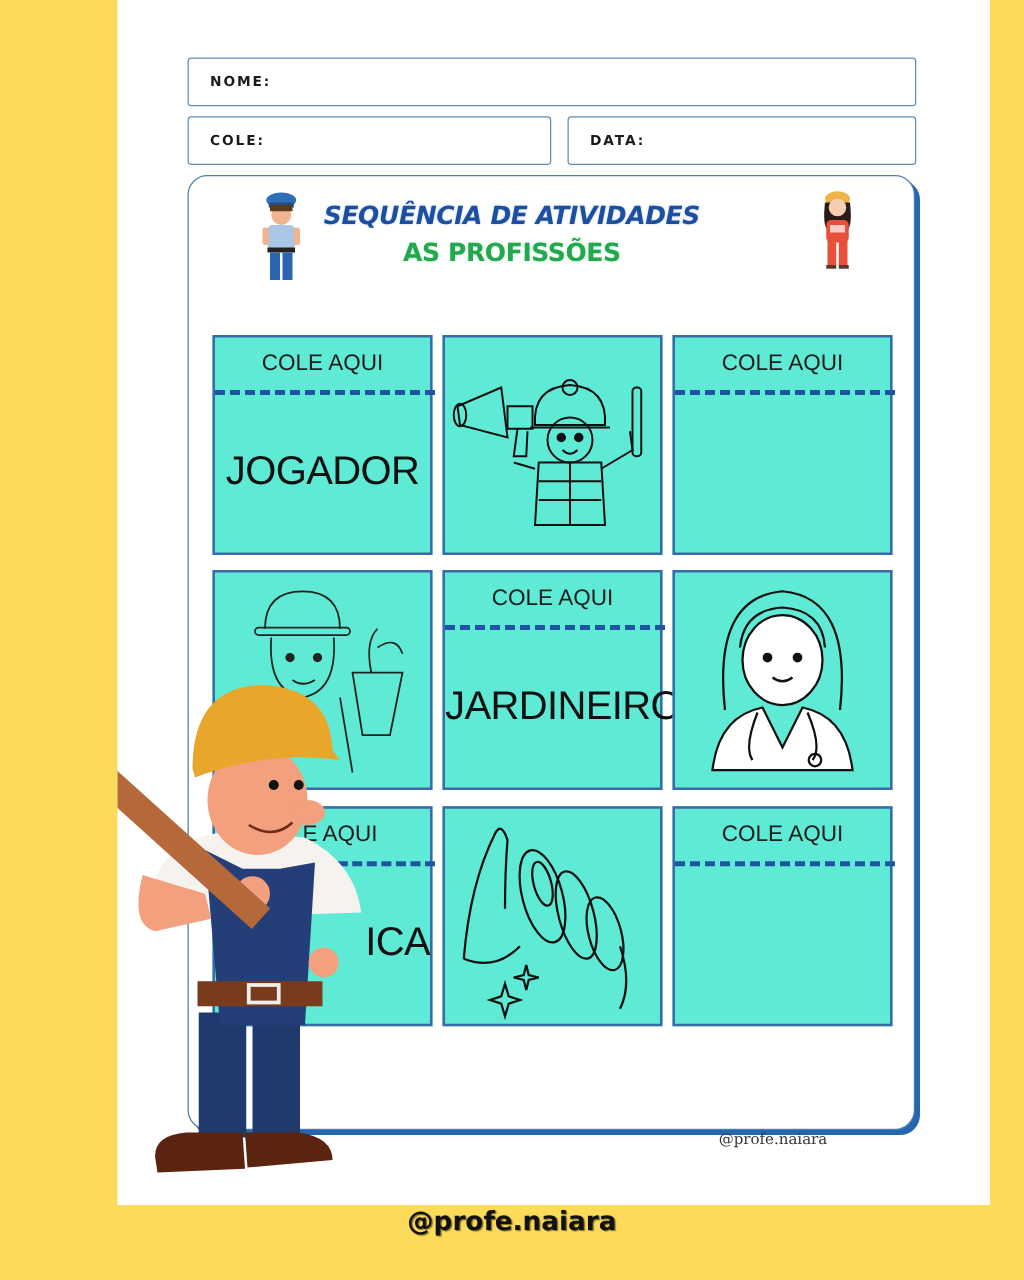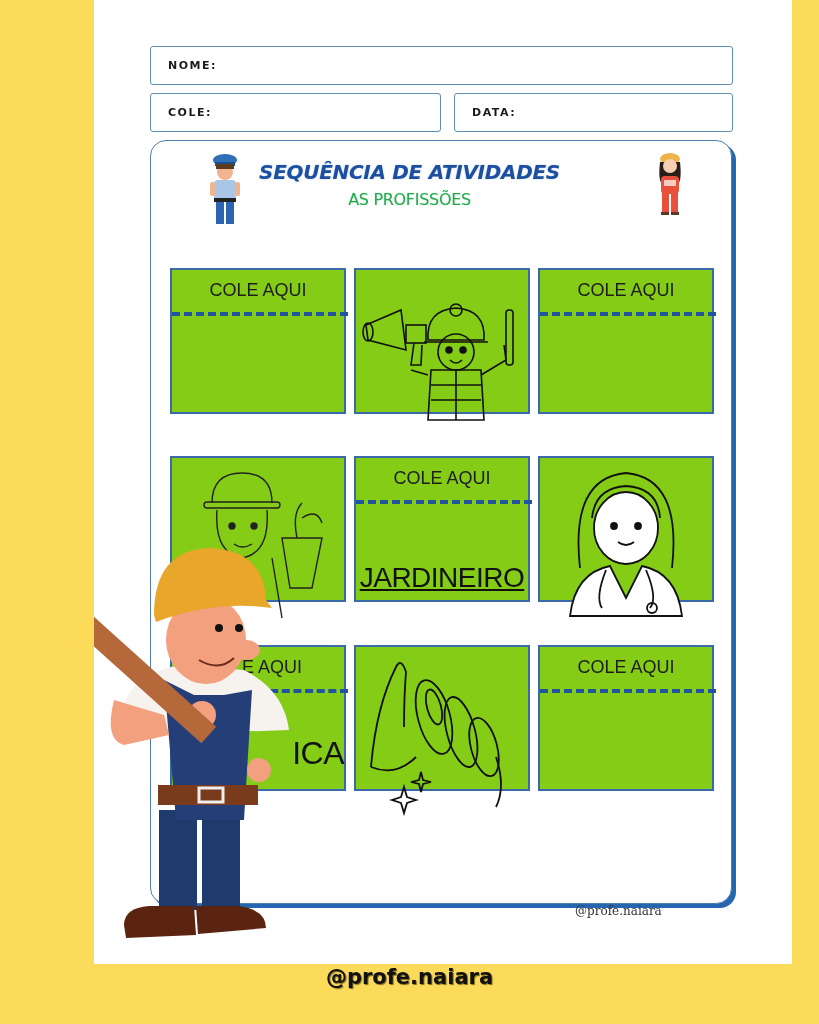--- a/index.html
+++ b/index.html
@@ -27,27 +27,27 @@
     }
     .title1 {
       position: absolute; left: 0; right: 0; top: 160px; text-align: center;
       font-family: "DejaVu Sans", sans-serif; font-weight: bold; font-size: 20px;
       color: #1d4fa0; letter-spacing: -0.3px;
       text-shadow: 0 0 2px #b6cbe8;
       font-style: italic;
     }
     .title2 {
       position: absolute; left: 0; right: 0; top: 190px; text-align: center;
-      font-family: "DejaVu Sans", sans-serif; font-weight: normal; font-size: 16px;
+      font-family: "DejaVu Sans", sans-serif; font-weight: bold; font-size: 20px;
       color: #22a94e; letter-spacing: -0.3px;
       text-shadow: 0 0 2px #bde7c9;
     }
     .cell {
-      position: absolute; width: 176px; height: 146px;
-      border: 2px solid #3a6aa8; background: #84cc16; padding-left: 16px;
+      position: absolute; width: 176px; height: 176px;
+      border: 2px solid #3a6aa8; background: #5eead4; padding-left: 16px;
     }
     .cell .cole {
       position: absolute; left: 0; right: 0; top: 10px; text-align: center;
       font-family: "Liberation Sans", sans-serif; font-size: 18px; color: #1e1e1e;
     }
     .cell .dash {
       position: absolute; left: 0; right: -4px; top: 42px; height: 0;
       border-top: 4px dashed #1f55a0;
     }
     .cell .word {
@@ -109,20 +109,21 @@
   <rect x="12" y="30" width="12" height="6" fill="#fff" opacity="0.7"></rect>
   <rect x="10" y="42" width="7" height="20" fill="#e8503b"></rect>
   <rect x="19" y="42" width="7" height="20" fill="#e8503b"></rect>
   <rect x="9" y="62" width="8" height="3" fill="#5a3a2a"></rect>
   <rect x="19" y="62" width="8" height="3" fill="#5a3a2a"></rect>
 </svg>
 
 <div class="cell" style="left:170px;top:268px;">
   <div class="cole">COLE AQUI</div>
   <div class="dash"></div>
+  <div class="word">JOGADOR</div>
 </div>
 <div class="cell" style="left:354px;top:268px;">
   <svg width="172" height="172" fill="none" stroke="#111" stroke-width="1.6">
     <path d="M10 55 L45 40 L50 80 L12 70 Z"></path>
     <ellipse cx="12" cy="62" rx="5" ry="9"></ellipse>
     <rect x="50" y="55" width="20" height="18"></rect>
     <path d="M58 73 L55 95 L65 95 L66 75"></path>
     <path d="M72 70 Q70 40 100 38 Q130 40 128 70 Z"></path>
     <path d="M68 72 L132 72"></path>
     <circle cx="100" cy="40" r="6"></circle>
@@ -151,21 +152,21 @@
     <circle cx="82" cy="68" r="3" fill="#222"></circle>
     <path d="M62 86 Q70 92 80 86"></path>
     <path d="M110 80 L150 80 L140 130 L118 130 Z"></path>
     <path d="M125 80 Q120 55 130 45 M130 60 Q145 50 150 65"></path>
     <path d="M40 100 L30 160 M100 100 L110 160"></path>
   </svg>
 </div>
 <div class="cell" style="left:354px;top:456px;">
   <div class="cole">COLE AQUI</div>
   <div class="dash"></div>
-  <div class="word" style="font-size:28px;top:104px;text-decoration:underline;">JARDINEIRO</div>
+  <div class="word" style="font-size:32px;top:88px;">JARDINEIRO</div>
 </div>
 <div class="cell" style="left:538px;top:456px;">
   <svg width="172" height="172" fill="none" stroke="#111" stroke-width="1.8">
     <path d="M40 110 Q30 20 86 15 Q142 20 132 110"></path>
     <path d="M52 60 Q55 30 86 28 Q118 30 120 60"></path>
     <ellipse cx="86" cy="70" rx="32" ry="36" fill="#fff"></ellipse>
     <circle cx="74" cy="68" r="3" fill="#111"></circle>
     <circle cx="98" cy="68" r="3" fill="#111"></circle>
     <path d="M78 84 Q86 90 94 84"></path>
     <path d="M30 158 Q35 115 70 108 L86 140 L102 108 Q137 115 142 158 Z" fill="#fff"></path>

